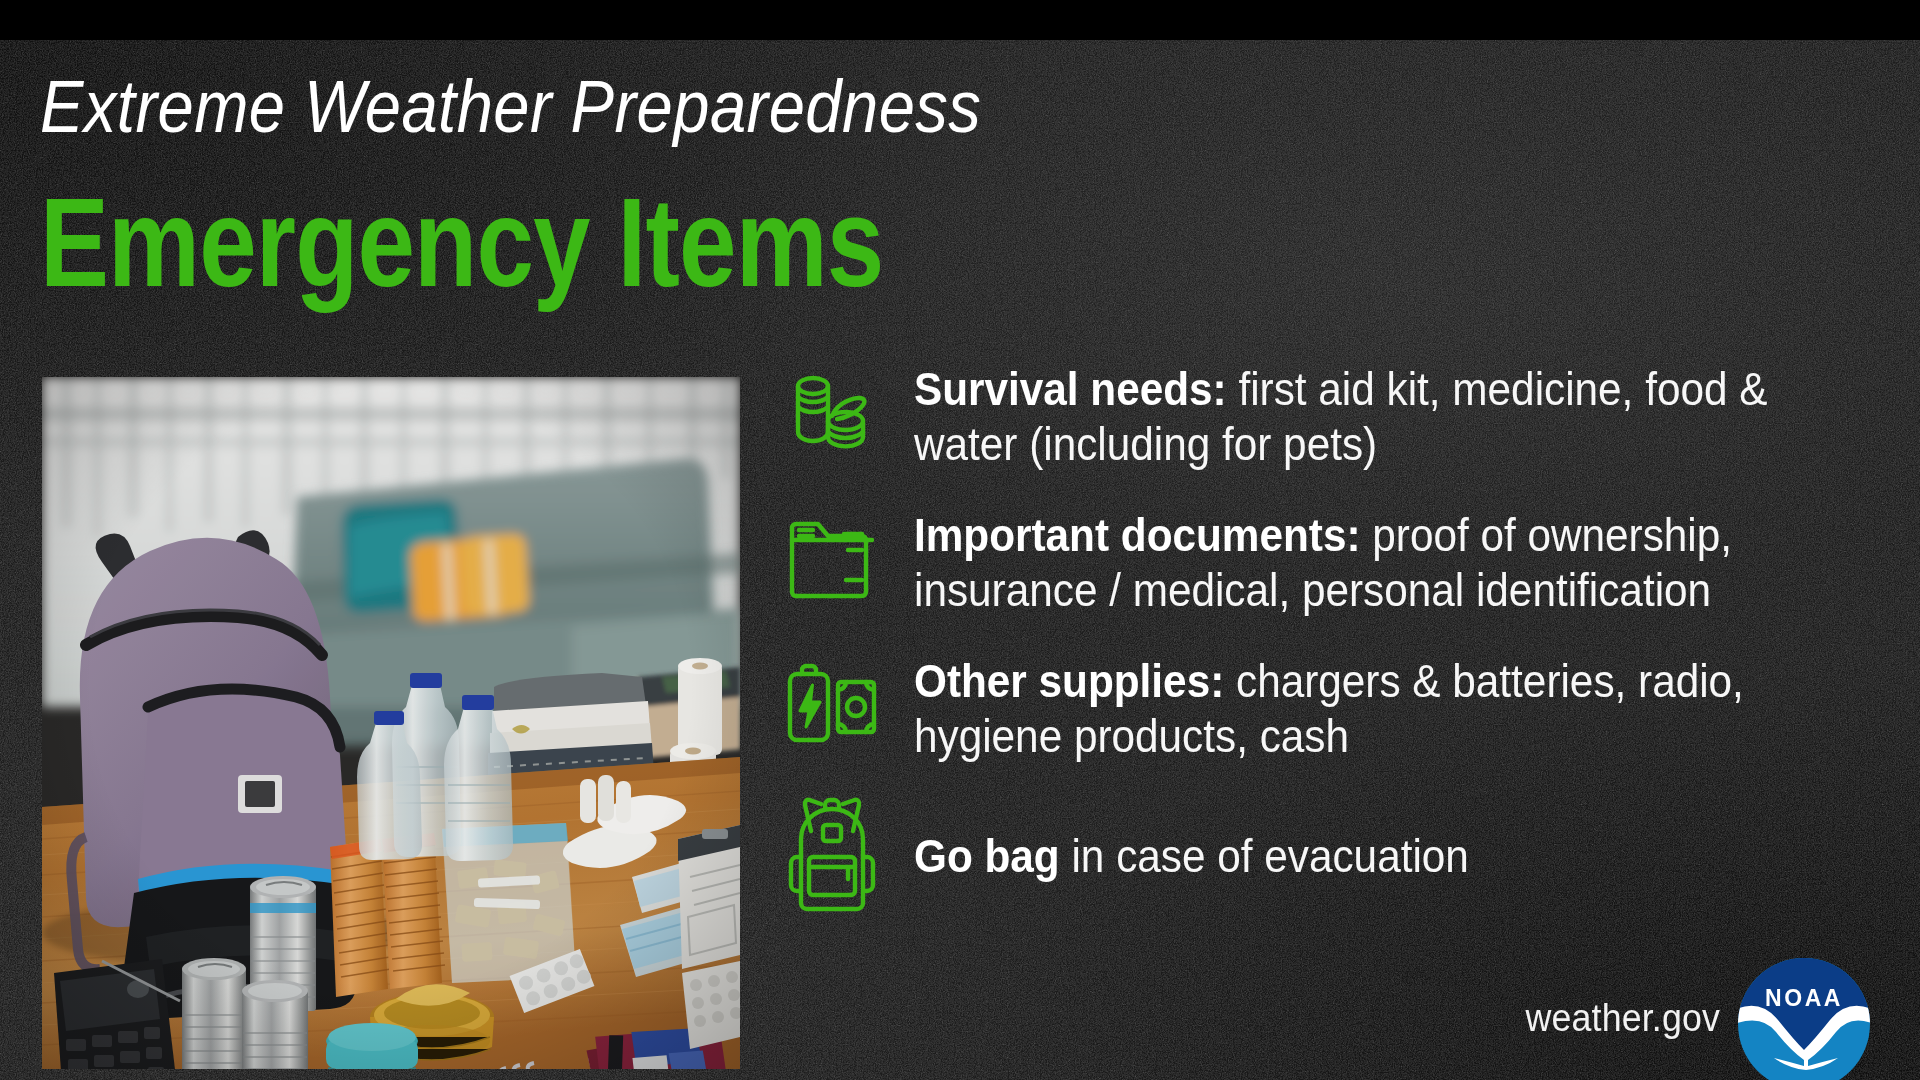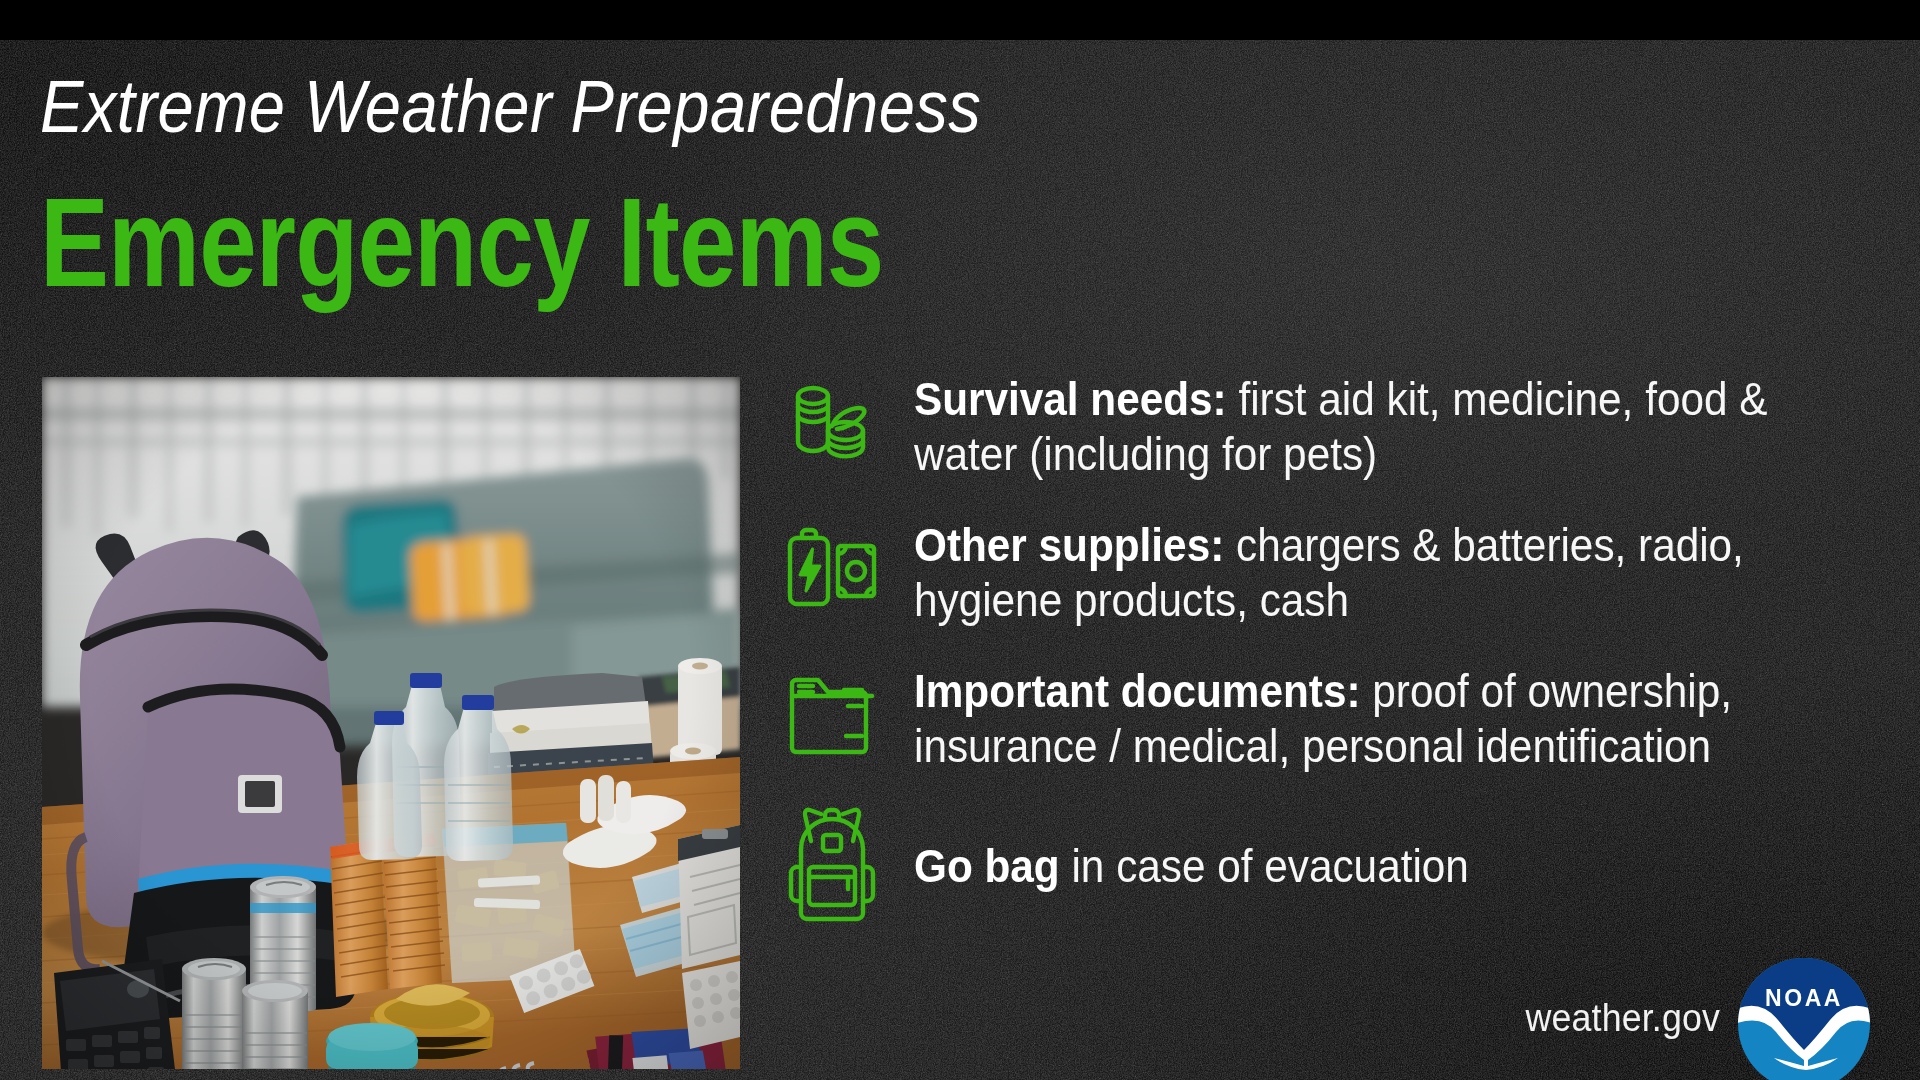--- a/index.html
+++ b/index.html
@@ -75,21 +75,21 @@
     left:42px; top:337px;
     width:698px; height:692px;
     overflow:hidden;
     background:#2a2a2a;
   }
   #photo { position:absolute; inset:0; }
 
   
   #bullets {
     position:absolute;
-    left:786px; top:330px;
+    left:786px; top:320px;
     width:1110px;
   }
   .bullet {
     display:flex;
     align-items:flex-start;
     gap:36px;
     margin-bottom:34px;
   }
   .bullet-icon {
     flex:0 0 92px;
@@ -707,20 +707,40 @@
           <path d="M40 66 c4.6 4 10.8 6 17.5 6 s12.9-2 17.5-6"></path>
 
           <path d="M44 50 c4-10 15-17 26-18 c6-.5 8 3 5 7 c-5 7-17 13-26 14"></path>
         </svg>
       </div>
       <div class="bullet-text">
         <span class="lead">Survival needs:</span><span> first aid kit, medicine, food &amp; water (including for pets)</span>
       </div>
     </div>
 
+    <div class="bullet" id="bullet-2">
+      <div class="bullet-icon">
+        <svg width="92" height="80" viewBox="0 0 92 80" fill="none" stroke="#3cb815" stroke-width="4.4" stroke-linecap="round" stroke-linejoin="round" aria-hidden="true">
+
+          <path d="M6 74 V10 c0-2.2 1.8-4 4-4 h22 l10 12 h34 c2.2 0 4 1.8 4 4 v52 c0 2.2-1.8 4-4 4 H10 c-2.2 0-4-1.8-4-4 z"></path>
+
+          <path d="M6 22 h80"></path>
+
+          <path d="M13 12 h14"></path>
+          <path d="M13 18 h14"></path>
+          <path d="M58 16 h18"></path>
+          <path d="M62 32 h14"></path>
+          <path d="M60 62 h16"></path>
+        </svg>
+      </div>
+      <div class="bullet-text">
+        <span class="lead">Important documents:</span><span> proof of ownership, insurance / medical, personal identification</span>
+      </div>
+    </div>
+
     <div class="bullet" id="bullet-1">
       <div class="bullet-icon">
         <svg width="92" height="88" viewBox="0 0 92 88" fill="none" stroke="#3cb815" stroke-width="4.4" stroke-linecap="round" stroke-linejoin="round" aria-hidden="true">
 
           <rect x="4" y="14" width="38" height="66" rx="7"></rect>
           <path d="M16 14 v-4 c0-2.2 1.8-4 4-4 h6 c2.2 0 4 1.8 4 4 v4"></path>
 
           <path d="M26.5 25 L14 51 h9 l-3 16 L34 42 h-9.5 z" fill="#3cb815" stroke="#3cb815" stroke-width="3"></path>
 
           <rect x="52" y="22" width="36" height="50" rx="3"></rect>
@@ -729,40 +749,20 @@
           <path d="M88 30 c-4.4 0-8-3.6-8-8"></path>
           <path d="M52 64 c4.4 0 8 3.6 8 8"></path>
           <path d="M88 64 c-4.4 0-8 3.6-8 8"></path>
         </svg>
       </div>
       <div class="bullet-text">
         <span class="lead">Other supplies:</span><span> chargers &amp; batteries, radio, hygiene products, cash</span>
       </div>
     </div>
 
-    <div class="bullet" id="bullet-2">
-      <div class="bullet-icon">
-        <svg width="92" height="80" viewBox="0 0 92 80" fill="none" stroke="#3cb815" stroke-width="4.4" stroke-linecap="round" stroke-linejoin="round" aria-hidden="true">
-
-          <path d="M6 74 V10 c0-2.2 1.8-4 4-4 h22 l10 12 h34 c2.2 0 4 1.8 4 4 v52 c0 2.2-1.8 4-4 4 H10 c-2.2 0-4-1.8-4-4 z"></path>
-
-          <path d="M6 22 h80"></path>
-
-          <path d="M13 12 h14"></path>
-          <path d="M13 18 h14"></path>
-          <path d="M58 16 h18"></path>
-          <path d="M62 32 h14"></path>
-          <path d="M60 62 h16"></path>
-        </svg>
-      </div>
-      <div class="bullet-text">
-        <span class="lead">Important documents:</span><span> proof of ownership, insurance / medical, personal identification</span>
-      </div>
-    </div>
-
     <div class="bullet" id="bullet-3">
       <div class="bullet-icon">
         <svg width="86" height="118" viewBox="0 0 86 118" fill="none" stroke="#3cb815" stroke-width="4.4" stroke-linecap="round" stroke-linejoin="round" aria-hidden="true">
 
           <path d="M22 36 L16 10 c-.8-3.4 1.4-6 4.6-5 L32 9"></path>
           <path d="M64 36 L70 10 c.8-3.4-1.4-6-4.6-5 L54 9"></path>
 
           <path d="M36 14 v-4 c0-2.8 2.2-5 5-5 h4 c2.8 0 5 2.2 5 5 v4"></path>
 
           <path d="M12 108 V44 c0-17 14-30 31-30 s31 13 31 30 v64 c0 3.3-2.7 6-6 6 H18 c-3.3 0-6-2.7-6-6 z"></path>

